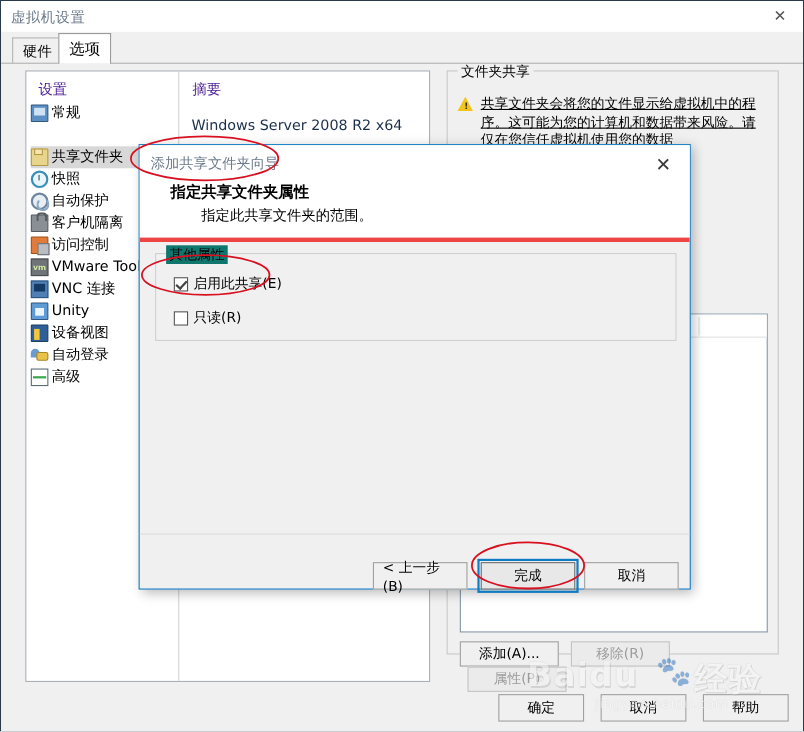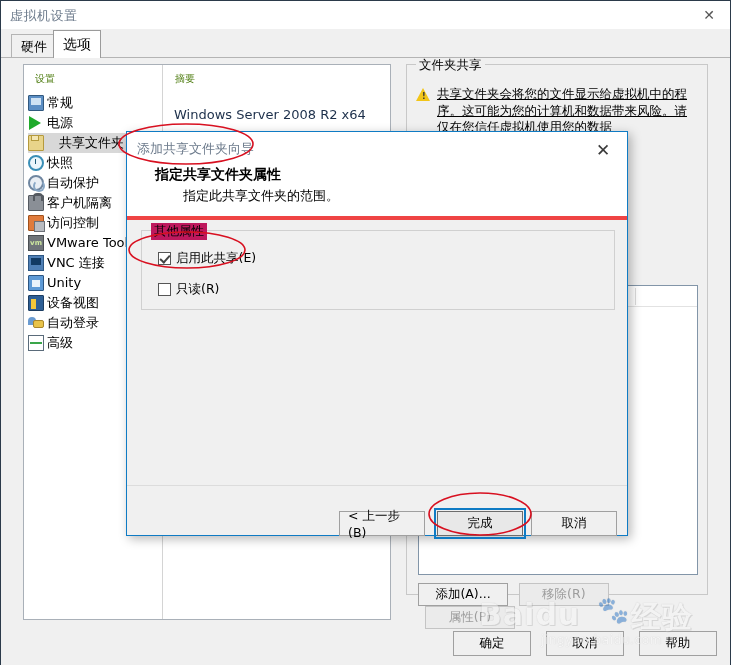--- a/index.html
+++ b/index.html
@@ -74,36 +74,36 @@
     position: absolute; left: 22px; top: 6px; width: 368px; height: 556px;
     background: #ffffff;
     border: 1px solid #a9b0b8;
   }
   .col-settings {
     position: absolute; left: 0; top: 0; width: 139px; height: 100%;
     border-right: 1px solid #d4d4d4;
   }
   .col-head {
     position: absolute; left: 11px; top: 7px;
-    font-size: 10px; color: #4d7c0f;
+    font-size: 13px; color: #4c1d95;
   }
   .col-summary {
     position: absolute; left: 140px; top: 0; right: 0; height: 100%;
   }
   .summary-val {
     position: absolute; left: 10px; top: 30px;
     font-size: 13px; color: #1c2f4a; margin-top: 12px;
   }
   .item {
     position: absolute; left: 4px; width: 132px; height: 20px;
     display: flex; align-items: center;
     font-size: 13px;
     white-space: nowrap;
   }
-  .item.sel { background: #d8d8d8; gap: 12px; }
+  .item.sel { background: #d8d8d8; }
   .item .ico {
     width: 16px; height: 16px; margin-right: 3px; flex: 0 0 16px;
     position: relative;
   }
   .item .lbl { line-height: 16px; }
 
   
   .ic-monitor { background: #5b8ec4; border: 1px solid #32597f; border-radius: 1px; }
   .ic-monitor::after { content:""; position:absolute; left:2px; top:2px; right:2px; bottom:5px; background:#cfe2f3; }
   .ic-play { background: transparent; }
@@ -219,21 +219,21 @@
   .dlg-sub {
     position: absolute; left: 56px; top: 55px;
     font-size: 13px;
   }
   .dlg-group {
     position: absolute; left: 14px; top: 98px; width: 474px; height: 80px;
     border: 1px solid #d0d0d0;
     background: #f0f0f0;
   }
   .dlg-group-title {
-    position: absolute; left: 9px; top: -8px; background: #be185d; padding: 0 3px;
+    position: absolute; left: 9px; top: -8px; background: #0f766e; padding: 0 3px;
     font-size: 12.5px;
   }
   .chk-row {
     position: absolute; left: 16px; font-size: 12.5px; display: flex; align-items: center;
   }
   .chk {
     width: 13px; height: 13px; border: 1px solid #555; background: #fff;
     margin-right: 5px; flex: 0 0 13px; position: relative;
   }
   .chk.on::after {
@@ -286,24 +286,20 @@
   <div class="page">
 
     <div class="leftpanel">
       <div class="col-settings">
         <div class="col-head">设置</div>
 
         <div class="item" style="top:28px">
           <span class="ico ic-monitor"></span>
           <span class="lbl">常规</span>
           </div>
-        <div class="item" style="top:48px">
-          <span class="ico ic-play"></span>
-          <span class="lbl">电源</span>
-          </div>
         <div class="item sel" style="top:68px">
           <span class="ico ic-folder"></span>
           <span class="lbl">共享文件夹</span>
           </div>
         <div class="item" style="top:88px">
           <span class="ico ic-clock"></span>
           <span class="lbl">快照</span>
           </div>
         <div class="item" style="top:108px">
           <span class="ico ic-auto"></span>

